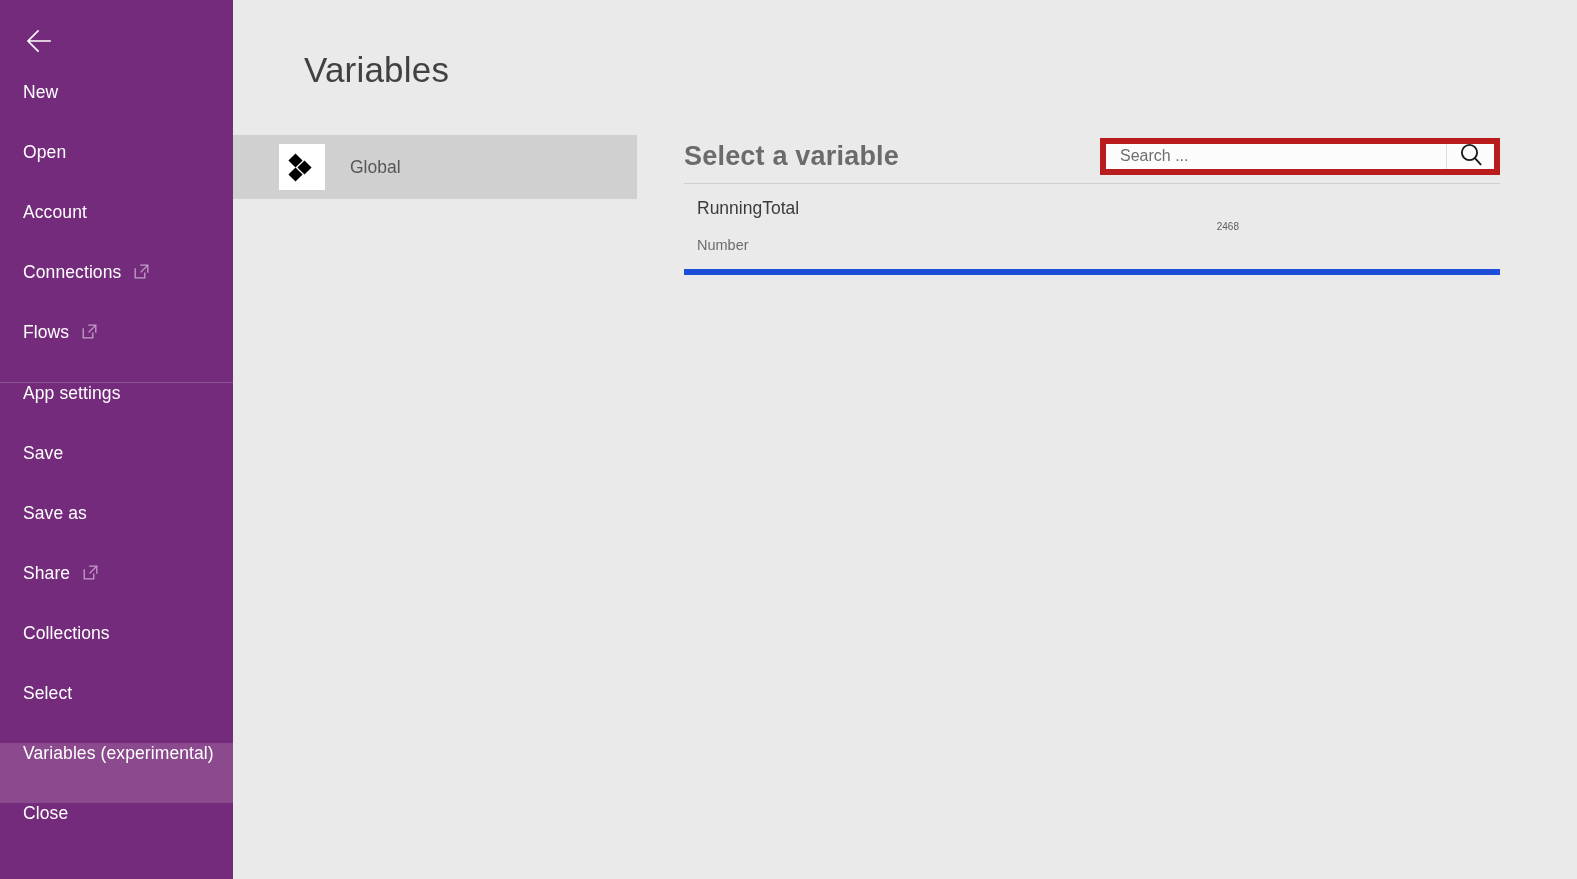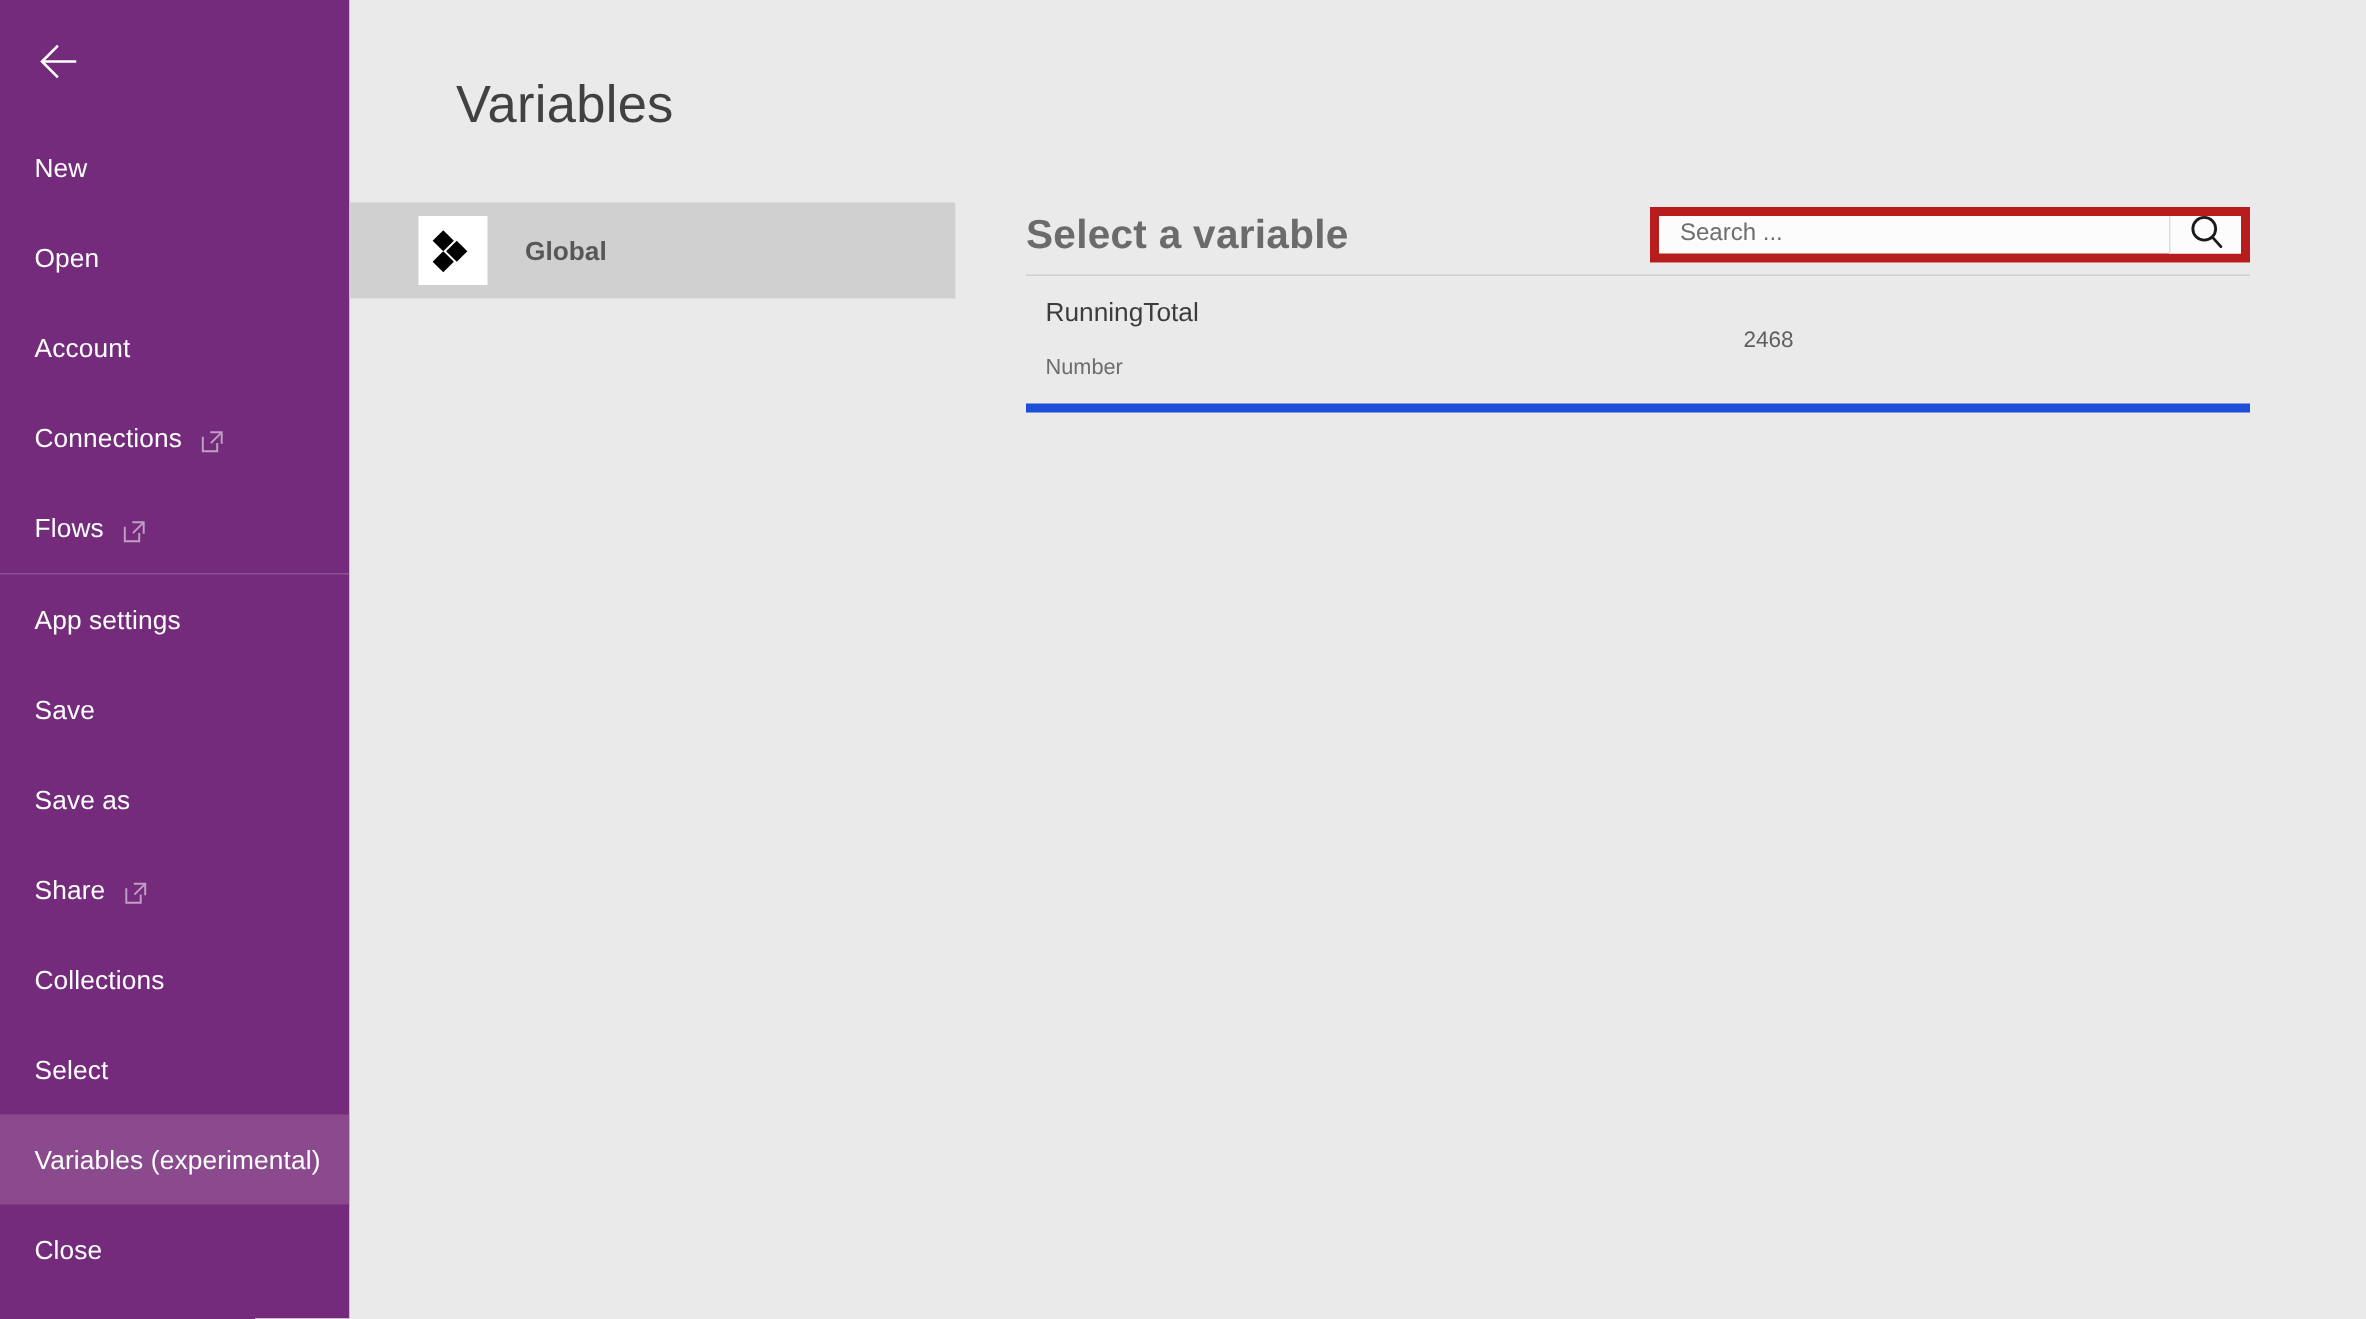--- a/index.html
+++ b/index.html
@@ -42,21 +42,20 @@
     height: 34px;
     display: block;
     cursor: pointer;
   }
   .nav-list {
     display: block;
   }
   .nav-item {
     height: 60px;
     display: flex;
-    align-items: center;
     padding-left: 23px;
     box-sizing: border-box;
     color: #ffffff;
     font-size: 17.5px;
     font-weight: 400;
     letter-spacing: 0.1px;
     cursor: pointer;
     position: relative;
   }
   .nav-item.selected {
@@ -116,21 +115,21 @@
     margin-left: 46px;
     flex: 0 0 46px;
     display: flex;
     align-items: center;
     justify-content: center;
   }
   .global-label {
     margin-left: 25px;
     font-size: 17.5px;
     color: #575757;
-    font-weight: 700;
+    font-weight: 400;
   }
 
   
   .vdivider {
     position: absolute;
     left: 636px;
     top: 52px;
     width: 1px;
     height: 827px;
     background: #cfcfcf;
@@ -235,23 +234,23 @@
     color: #3c3c3c;
     line-height: 1.3;
   }
   .var-type {
     font-size: 14.5px;
     color: #6d6d6d;
     line-height: 1.45;
     margin-top: 15px;
   }
   .var-value {
-    font-size: 15px;
+    font-size: 10px;
     color: #5e5e5e;
-    text-align: center;
+    text-align: right;
     width: 120px;
     flex: 0 0 120px;
     margin-left: 5px;
   }
 </style>
 </head>
 <body>
 
 <div id="app">
 

